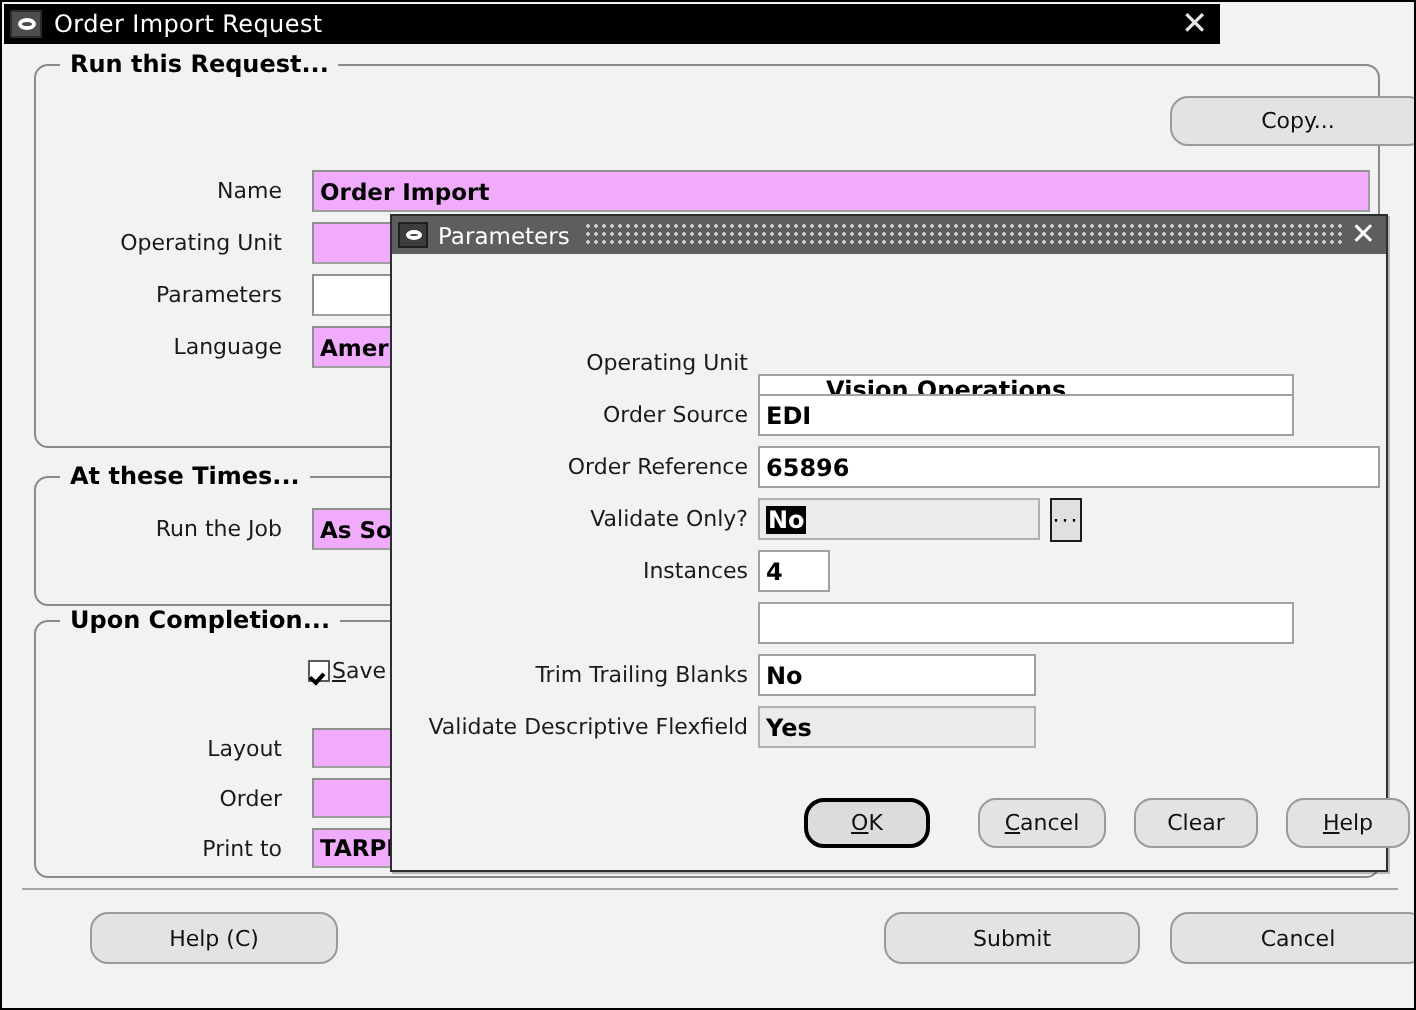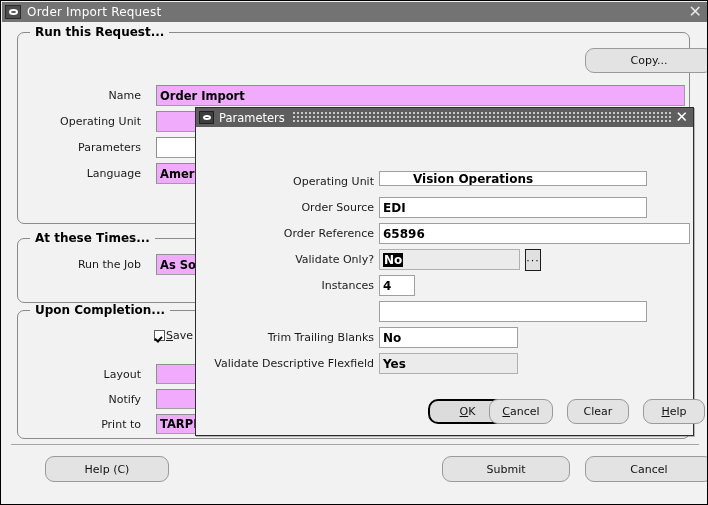--- a/index.html
+++ b/index.html
@@ -23,23 +23,23 @@
     box-sizing: border-box;
     background: #f2f2f2;
     border: 1px solid #000000;
     overflow: hidden;
   }
 
   .titlebar {
     position: absolute;
     left: 1px;
     top: 1px;
-    width: 706px;
+    width: 608px;
     height: 20px;
-    background: #737373;
+    background: #000000;
     display: flex;
     align-items: center;
     box-sizing: border-box;
   }
   .titlebar .win-icon {
     width: 16px;
     height: 14px;
     margin-left: 3px;
     background: #4d4d4d;
     border: 1px solid #2b2b2b;
@@ -344,21 +344,21 @@
   </div>
 
   <div class="cbx-wrap" style="left:153px; top:328px;">
     <span class="cbx checked"></span>
     <span class="cbx-label"><u>S</u><span>ave</span></span>
   </div>
 
   <div class="flabel" style="left:30px; top:367px; width:110px;">Layout</div>
   <div class="fld" style="left:155px; top:363px; width:529px; height:20px;"></div>
 
-  <div class="flabel" style="left:30px; top:392px; width:110px;">Notify</div>
+  <div class="flabel" style="left:30px; top:392px; width:110px;">Order</div>
   <div class="fld" style="left:155px; top:388px; width:529px; height:20px;"></div>
 
   <div class="flabel" style="left:30px; top:417px; width:110px;">Print to</div>
   <div class="fld" style="left:155px; top:413px; width:529px; height:20px;">TARPI</div>
 
   <div class="hr-line" style="left:10px; top:443px; width:688px;"></div>
 
   <div class="btn" style="left:16px; top:455px; width:124px; height:26px;">Help (C)</div>
   <div class="btn" style="left:413px; top:455px; width:128px; height:26px;">
       <span>Submit</span>
@@ -372,21 +372,21 @@
     <div class="dlg-titlebar">
       <span class="dlg-icon"></span>
       <span class="dlg-title">Parameters</span>
       <span class="dlg-grip"></span>
       <span class="dlg-close">✕</span>
     </div>
 
     <div class="dlg-body">
 
       <div class="dlg-label" style="left:0px; top:48px; width:178px;">Operating Unit</div>
-      <div class="dlg-fld" style="left:183px; top:44px; width:268px; height:15px;padding-left:33px;">Vision Operations</div>
+      <div class="dlg-fld" style="left:183px; top:60px; width:268px; height:15px;padding-left:33px;">Vision Operations</div>
 
       <div class="dlg-label" style="left:0px; top:74px; width:178px;">Order Source</div>
       <div class="dlg-fld" style="left:183px; top:70px; width:268px; height:21px;">EDI</div>
 
       <div class="dlg-label" style="left:0px; top:100px; width:178px;">Order Reference</div>
       <div class="dlg-fld" style="left:183px; top:96px; width:311px; height:21px;">65896</div>
 
       <div class="dlg-label" style="left:0px; top:126px; width:178px;">Validate Only?</div>
       <div class="dlg-fld readonly" style="left:183px; top:122px; width:141px; height:21px;">
           <span class="sel">No</span>
@@ -397,21 +397,21 @@
       <div class="dlg-fld" style="left:183px; top:148px; width:36px; height:21px;">4</div>
 
       <div class="dlg-fld" style="left:183px; top:174px; width:268px; height:21px;"></div>
 
       <div class="dlg-label" style="left:0px; top:204px; width:178px;">Trim Trailing Blanks</div>
       <div class="dlg-fld" style="left:183px; top:200px; width:139px; height:21px;">No</div>
 
       <div class="dlg-label" style="left:0px; top:230px; width:178px;">Validate Descriptive Flexfield</div>
       <div class="dlg-fld readonly" style="left:183px; top:226px; width:139px; height:21px;">Yes</div>
 
-      <div class="btn default" style="left:204px; top:272px; width:79px; height:25px;">
+      <div class="btn default" style="left:178px; top:272px; width:63px; height:25px;">
           <span><u>O</u>K</span>
         </div>
 
       <div class="btn" style="left:265px; top:272px; width:64px; height:25px;">
           <span><u>C</u>ancel</span>
         </div>
 
       <div class="btn" style="left:343px; top:272px; width:62px; height:25px;">
           <span>Clear</span>
         </div>

